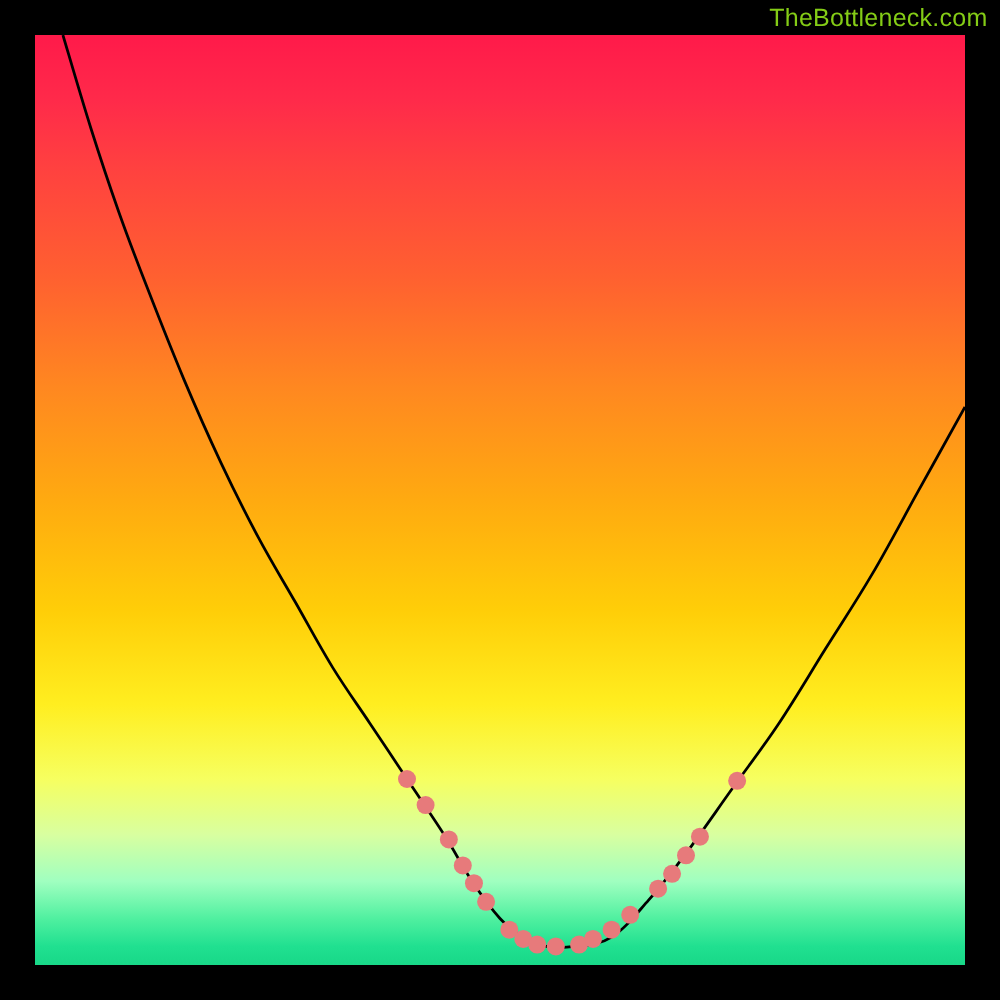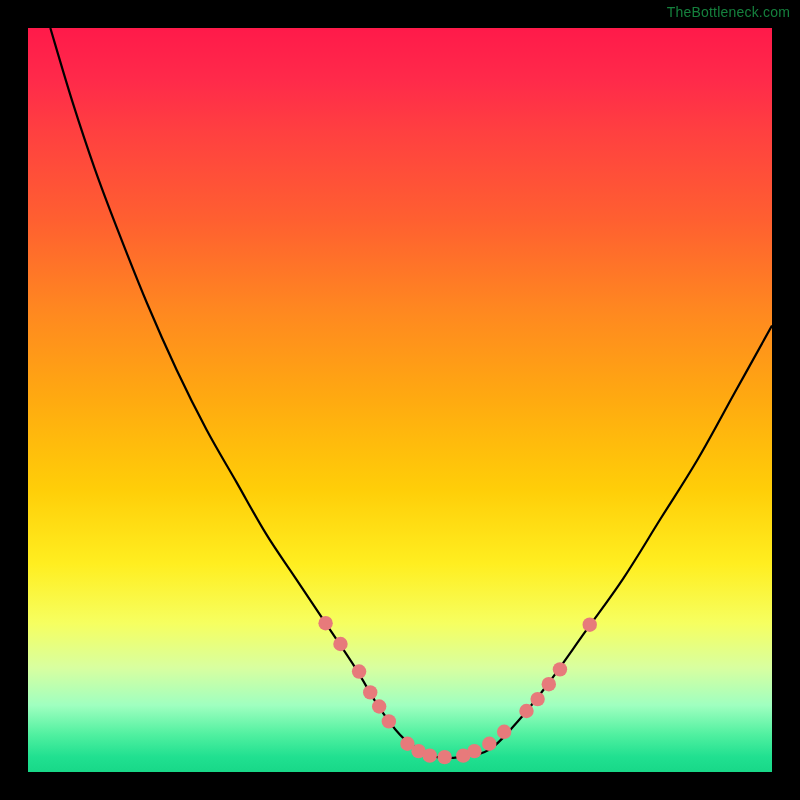--- a/index.html
+++ b/index.html
@@ -55,22 +55,22 @@
     position: absolute;
     top: 0;
     left: 0;
     width: 744px;
     height: 744px;
   }
   .attribution {
     position: absolute;
     top: 4px;
     right: 10px;
-    color: #15803d;
-    font-size: 14px;
+    color: #84cc16;
+    font-size: 20px;
     font-weight: 500;
     letter-spacing: 0.2px;
   }
 </style>
 </head>
 <body>
 
 <div class="frame">
 
   <div class="plot-area">

